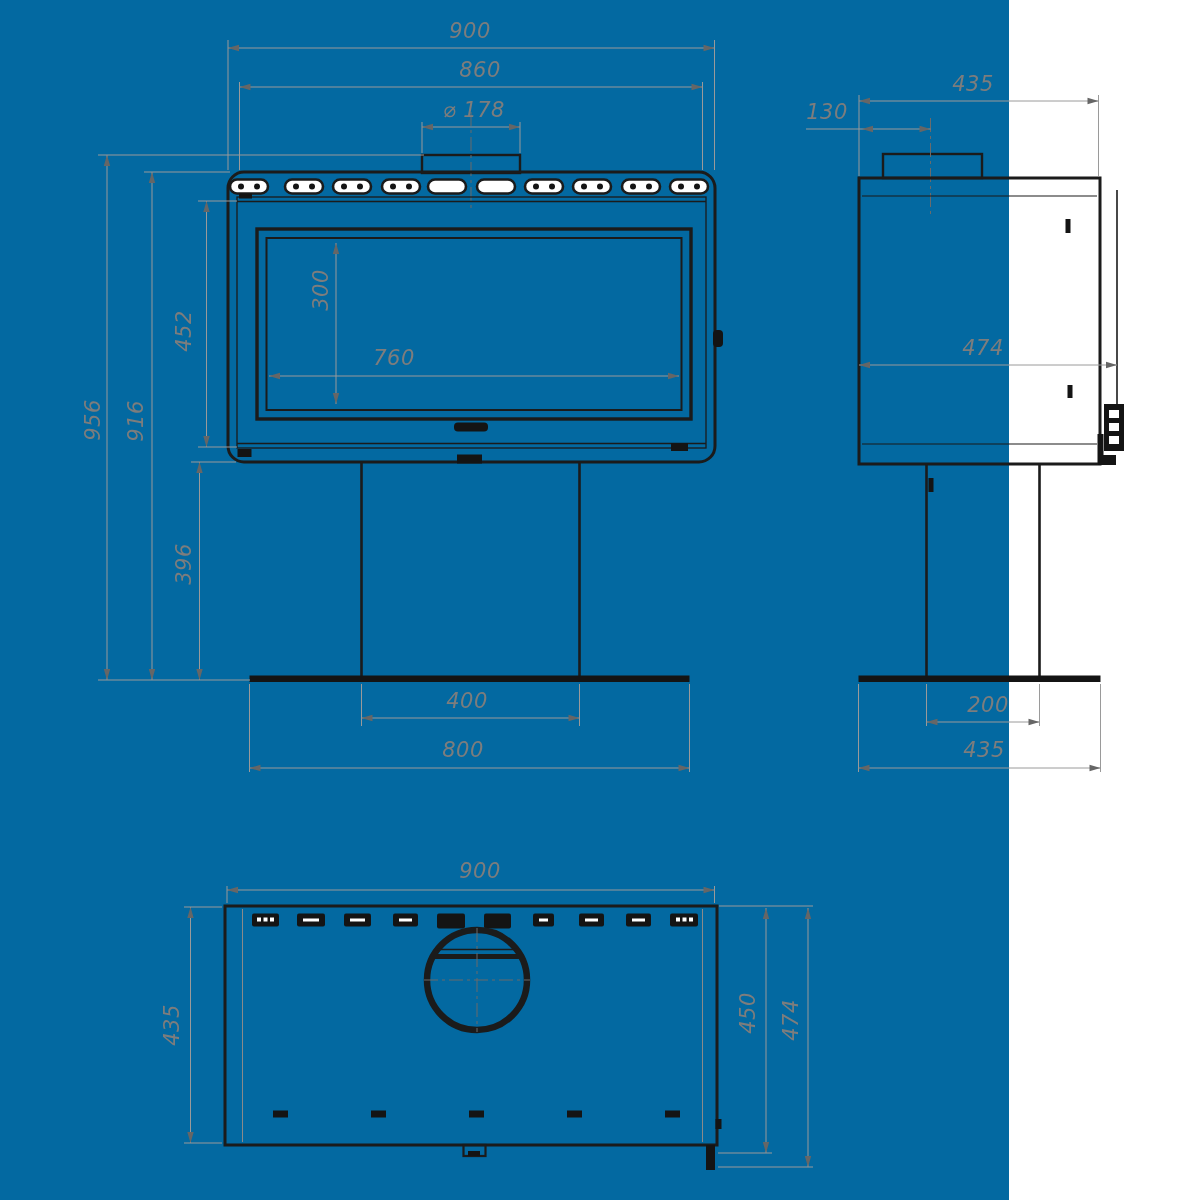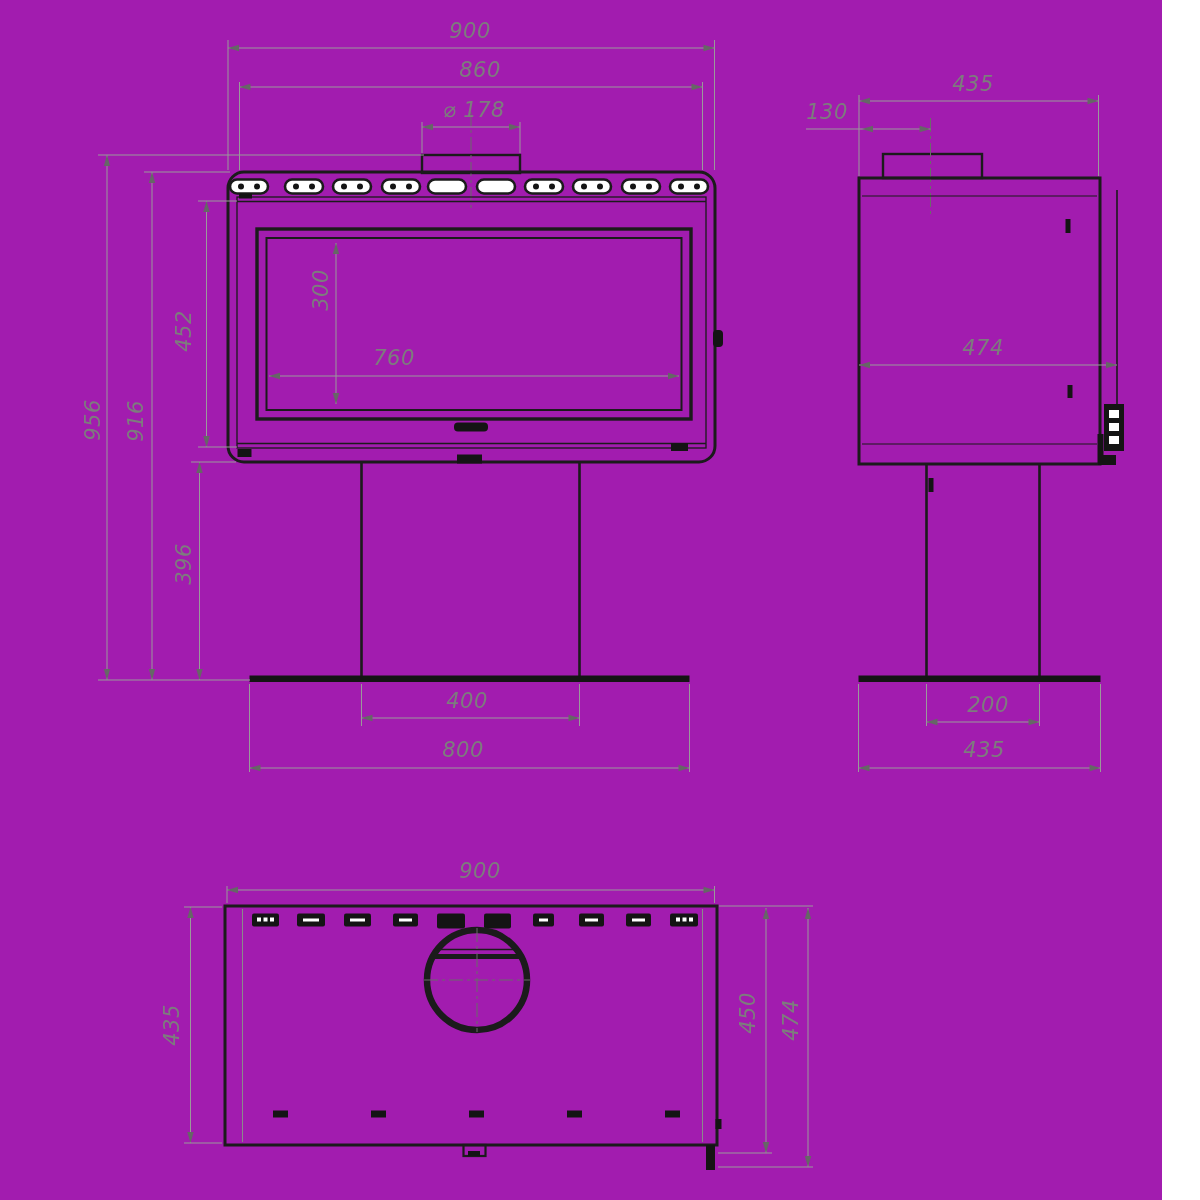--- a/index.html
+++ b/index.html
@@ -1,16 +1,16 @@
 <!DOCTYPE html>
 <html><head>
 <meta charset="utf-8">
 <style>
   html,body{margin:0;padding:0;background:#ffffff;}
-  .canvas{position:relative;width:1162px;height:1200px;background:#a21caf;font-family:"DejaVu Sans",sans-serif;text-decoration:underline;}
+  .canvas{position:relative;width:1009px;height:1200px;background:#0369a1;font-family:"DejaVu Sans",sans-serif;text-decoration:underline;}
   svg{display:block}
   .ln{stroke:#1b1b1b;fill:none;}
   .blk{fill:#141414;stroke:none;}
   .wht{fill:#ffffff;stroke:none;}
   .dim{stroke:#9a9a9a;stroke-width:1;fill:none;}
   .arr{fill:#666666;stroke:none;}
   .cl{stroke:#6b6b6b;stroke-width:1;fill:none;stroke-dasharray:14 4 3 4;}
   .dimtxt{font-family:"DejaVu Sans",sans-serif;font-style:italic;font-size:21px;fill:#7d7d7d;
           text-anchor:middle;dominant-baseline:central;letter-spacing:0.5px;}
 </style>

